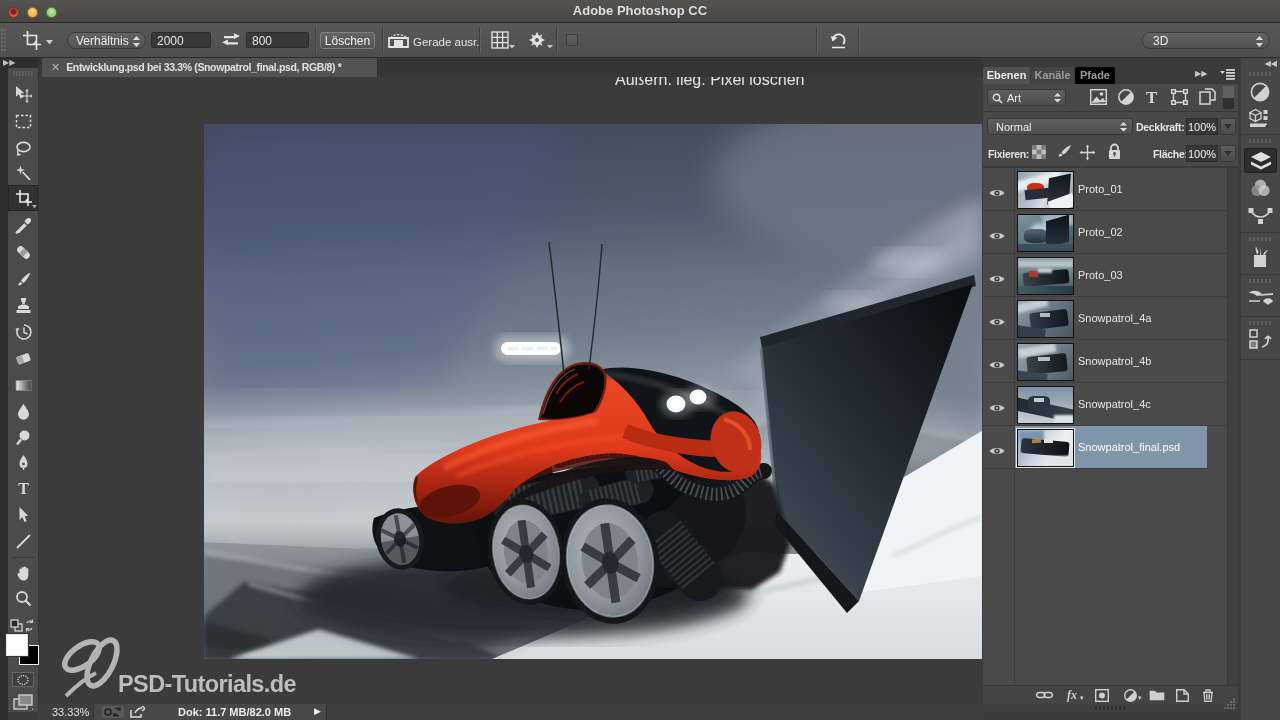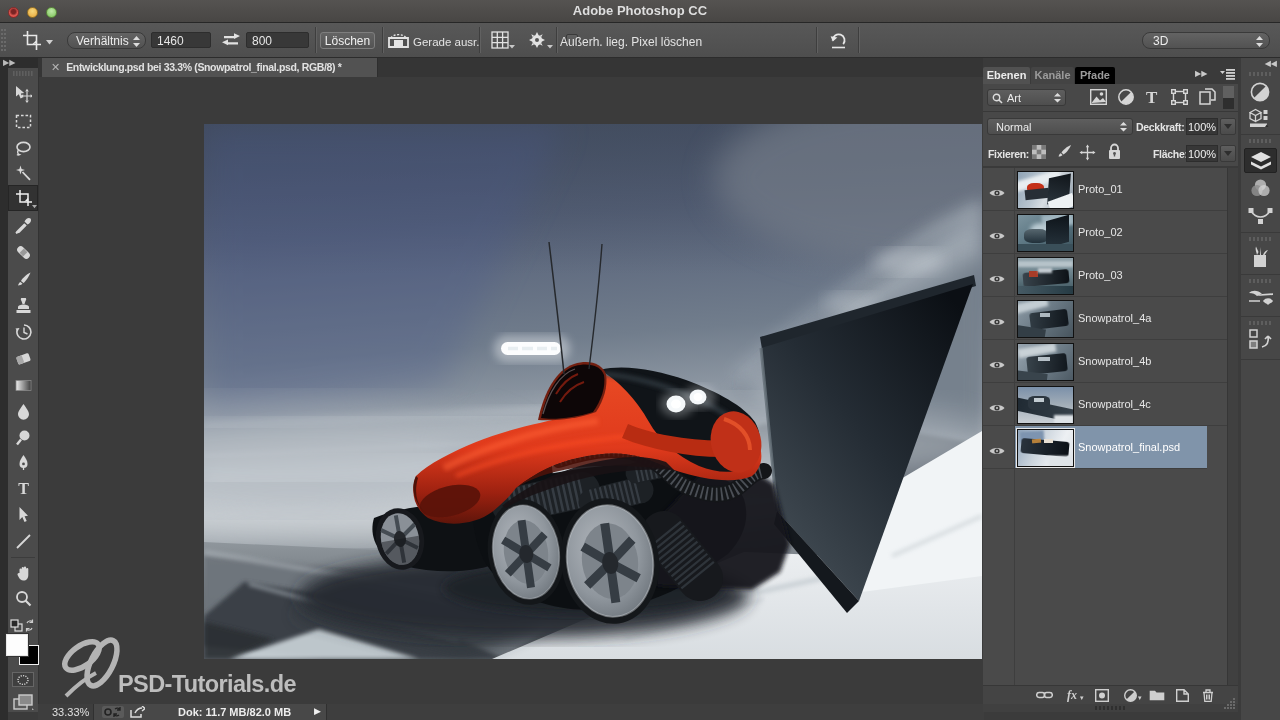--- a/index.html
+++ b/index.html
@@ -94,21 +94,21 @@
     <svg class="abs" style="left:46px;top:17px;" width="7" height="5">
         <path d="M0 0 h7 l-3.5 4.5 Z" fill="#d0d0d0"></path>
       </svg>
 
     <div class="drop" style="left:67px;width:79px;padding-left:8px;">Verhältnis
       <svg class="abs" style="right:5px;top:3px;" width="7" height="11">
           <path d="M0 4 L3.5 0 L7 4 Z M0 7 L3.5 11 L7 7 Z" fill="#dcdcdc"></path>
         </svg>
     </div>
 
-    <div class="field" style="left:151px;width:60px;">1460</div>
+    <div class="field" style="left:151px;width:60px;">2000</div>
 
     <svg class="abs" style="left:221px;top:9px;" width="20" height="16" viewBox="0 0 20 16">
       <g fill="#e2e2e2">
         <path d="M3 6 h10 v-2.2 h-10 z M13 1 l6 2.9 -6 2.9 z" transform="translate(0,0.2)"></path>
         <path d="M7 12.2 h10 v-2.2 h-10 z M7 7.2 l-6 2.9 6 2.9 z" transform="translate(0,0.2)"></path>
       </g>
     </svg>
 
     <div class="field" style="left:246px;width:63px;">800</div>
     <div class="odiv" style="left:315px;"></div>
@@ -143,21 +143,21 @@
         <circle cx="9" cy="9" r="5.2"></circle>
       </g>
       <circle cx="9" cy="9" r="2" fill="#555"></circle>
     </svg>
     <svg class="abs" style="left:547px;top:22px;" width="6" height="4">
         <path d="M0 0 h6 l-3 3.5 Z" fill="#c8c8c8"></path>
       </svg>
     <div class="odiv" style="left:556px;"></div>
 
     <div class="abs" style="left:566px;top:11px;width:12px;height:12px;background:linear-gradient(#606060,#555);border:1px solid #3a3a3a;border-radius:2px;box-sizing:border-box;"></div>
-    <div class="otext" style="left:560px;font-size:12px;">Außerh. lieg. Pixel löschen</div>
+    <div class="otext" style="left:615px;font-size:16px;margin-top:36px;">Außerh. lieg. Pixel löschen</div>
     <div class="odiv" style="left:816px;"></div>
 
     <svg class="abs" style="left:830px;top:9px;" width="17" height="17" viewBox="0 0 17 17">
       <path d="M13.2 12.2 A6 6 0 1 0 2.6 8.4" fill="none" stroke="#e6e6e6" stroke-width="1.8"></path>
       <path d="M0.6 4.2 L2.8 9.6 L7.4 5.6 Z" fill="#e6e6e6"></path>
       <path d="M2 15.5 H15" stroke="#e6e6e6" stroke-width="1.6"></path>
     </svg>
     <div class="odiv" style="left:858px;"></div>
 
     <div class="drop" style="left:1142px;width:128px;padding-left:10px;">3D

